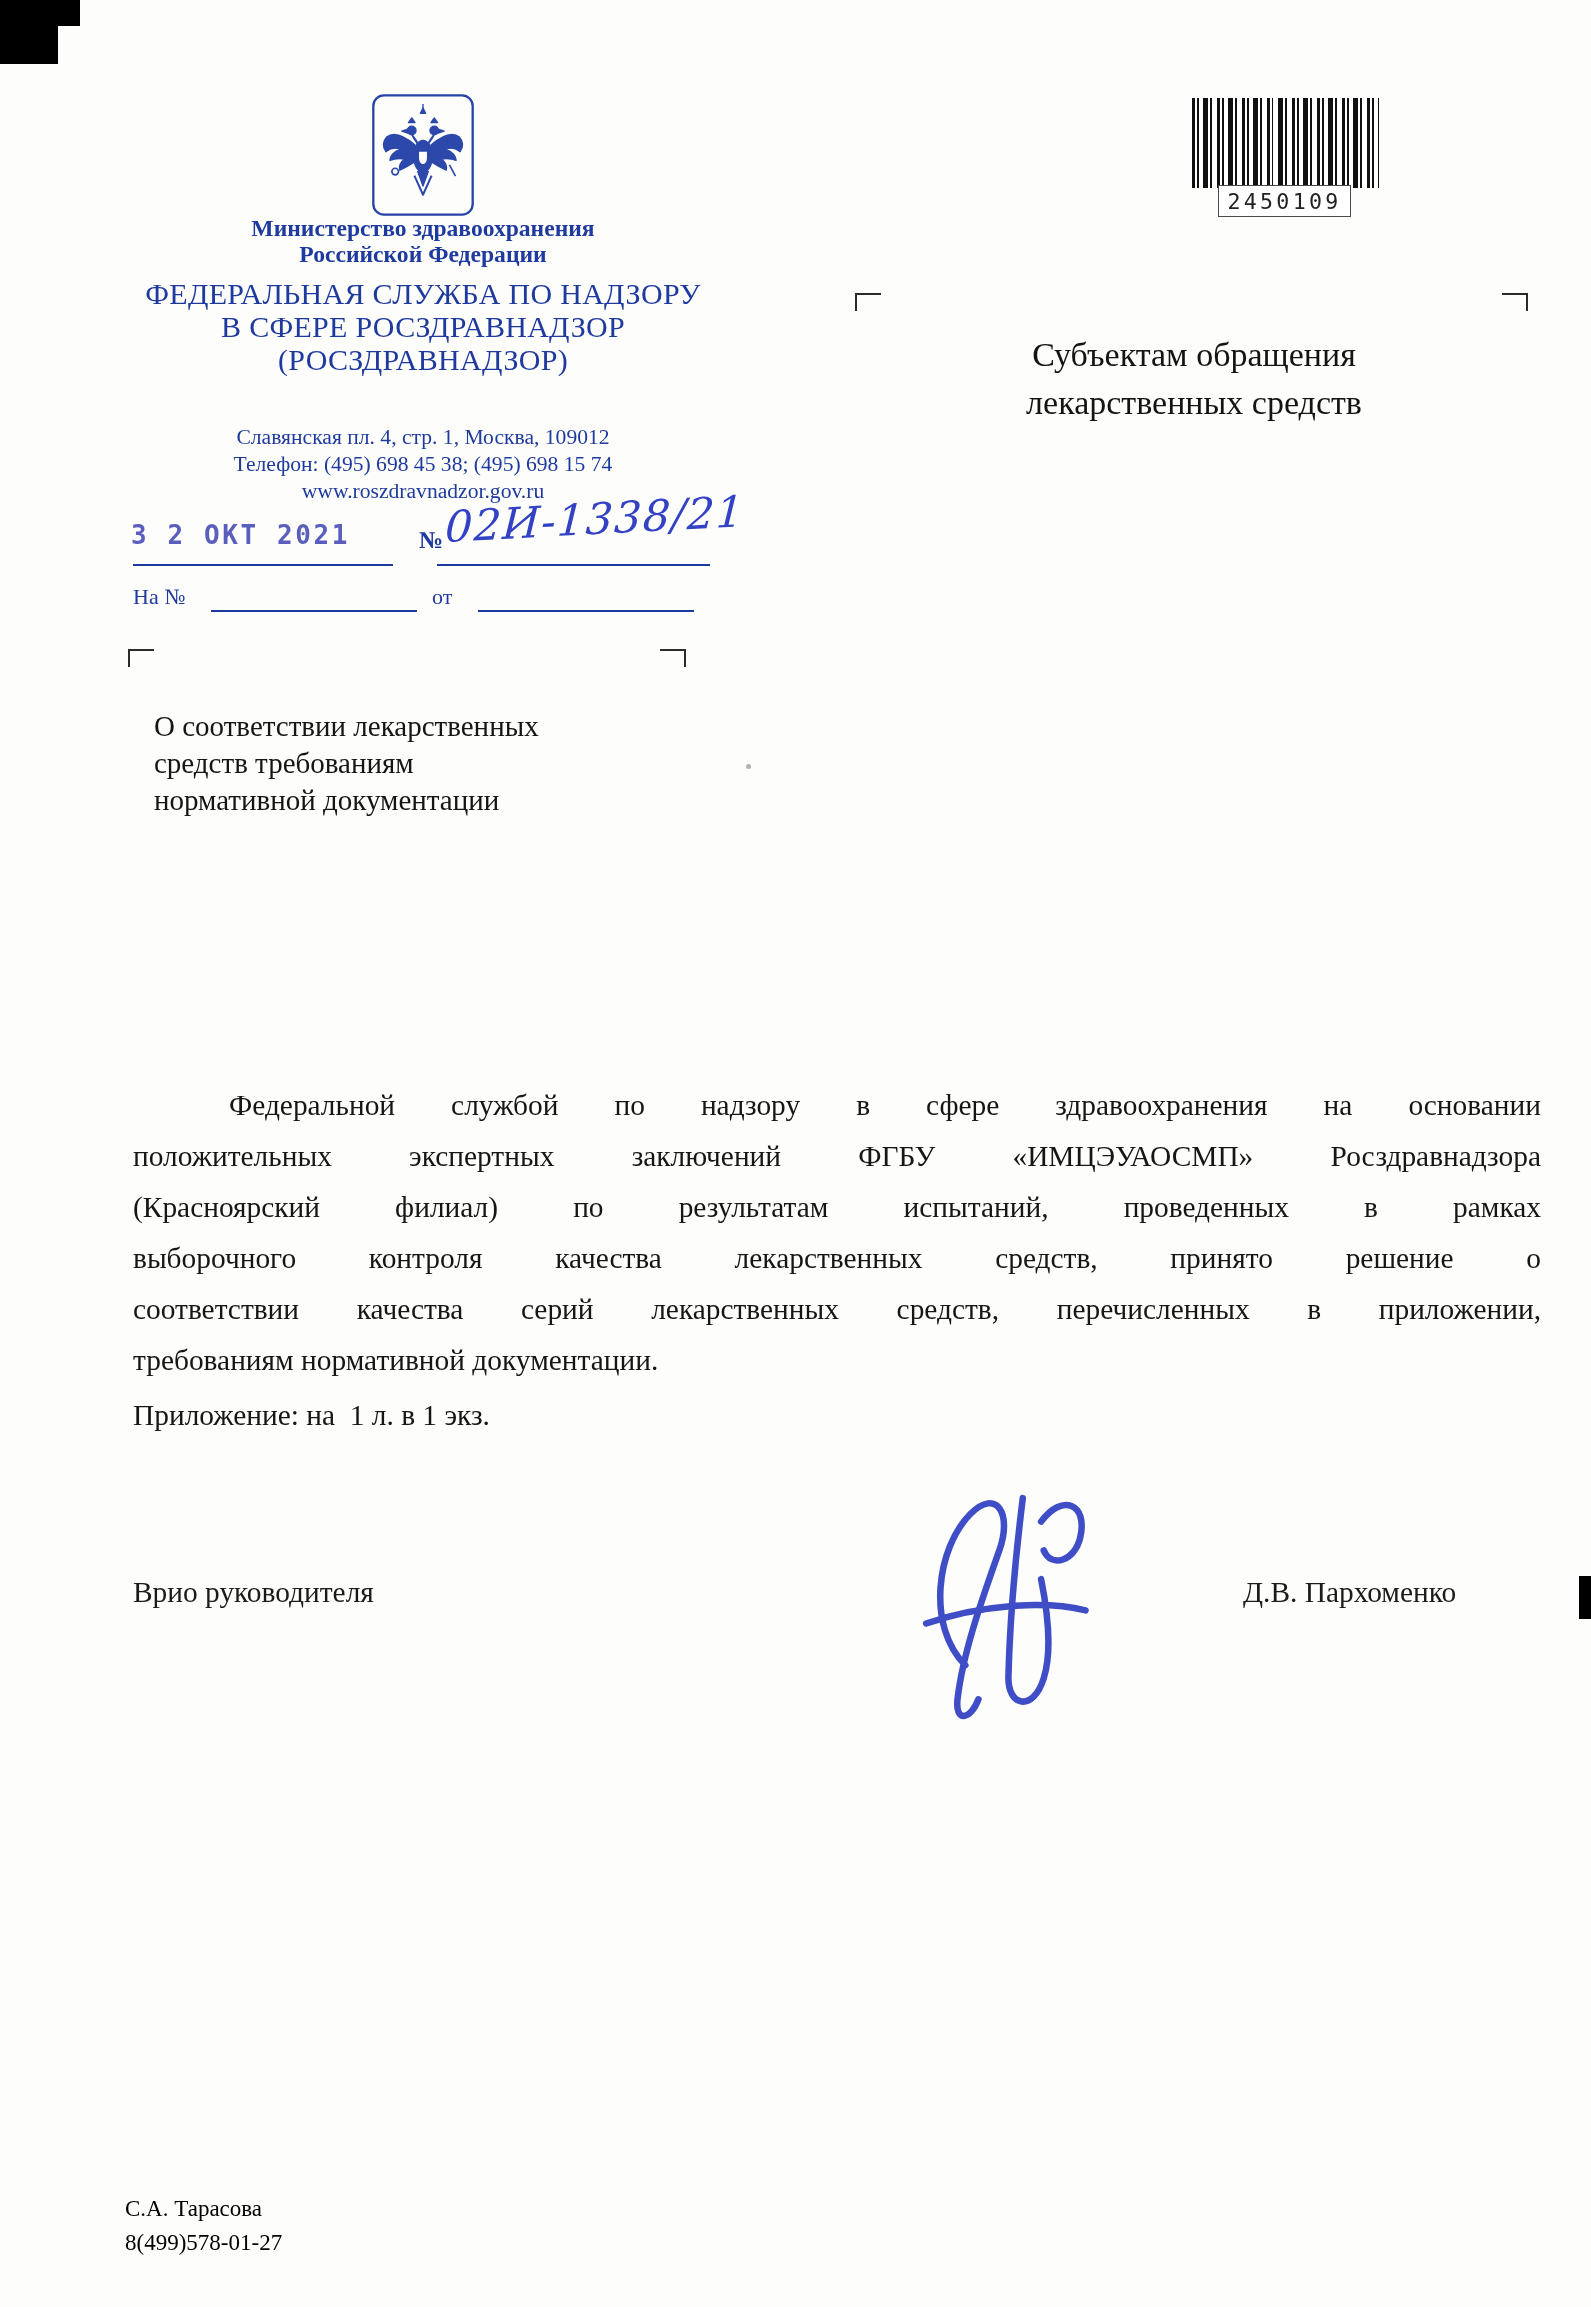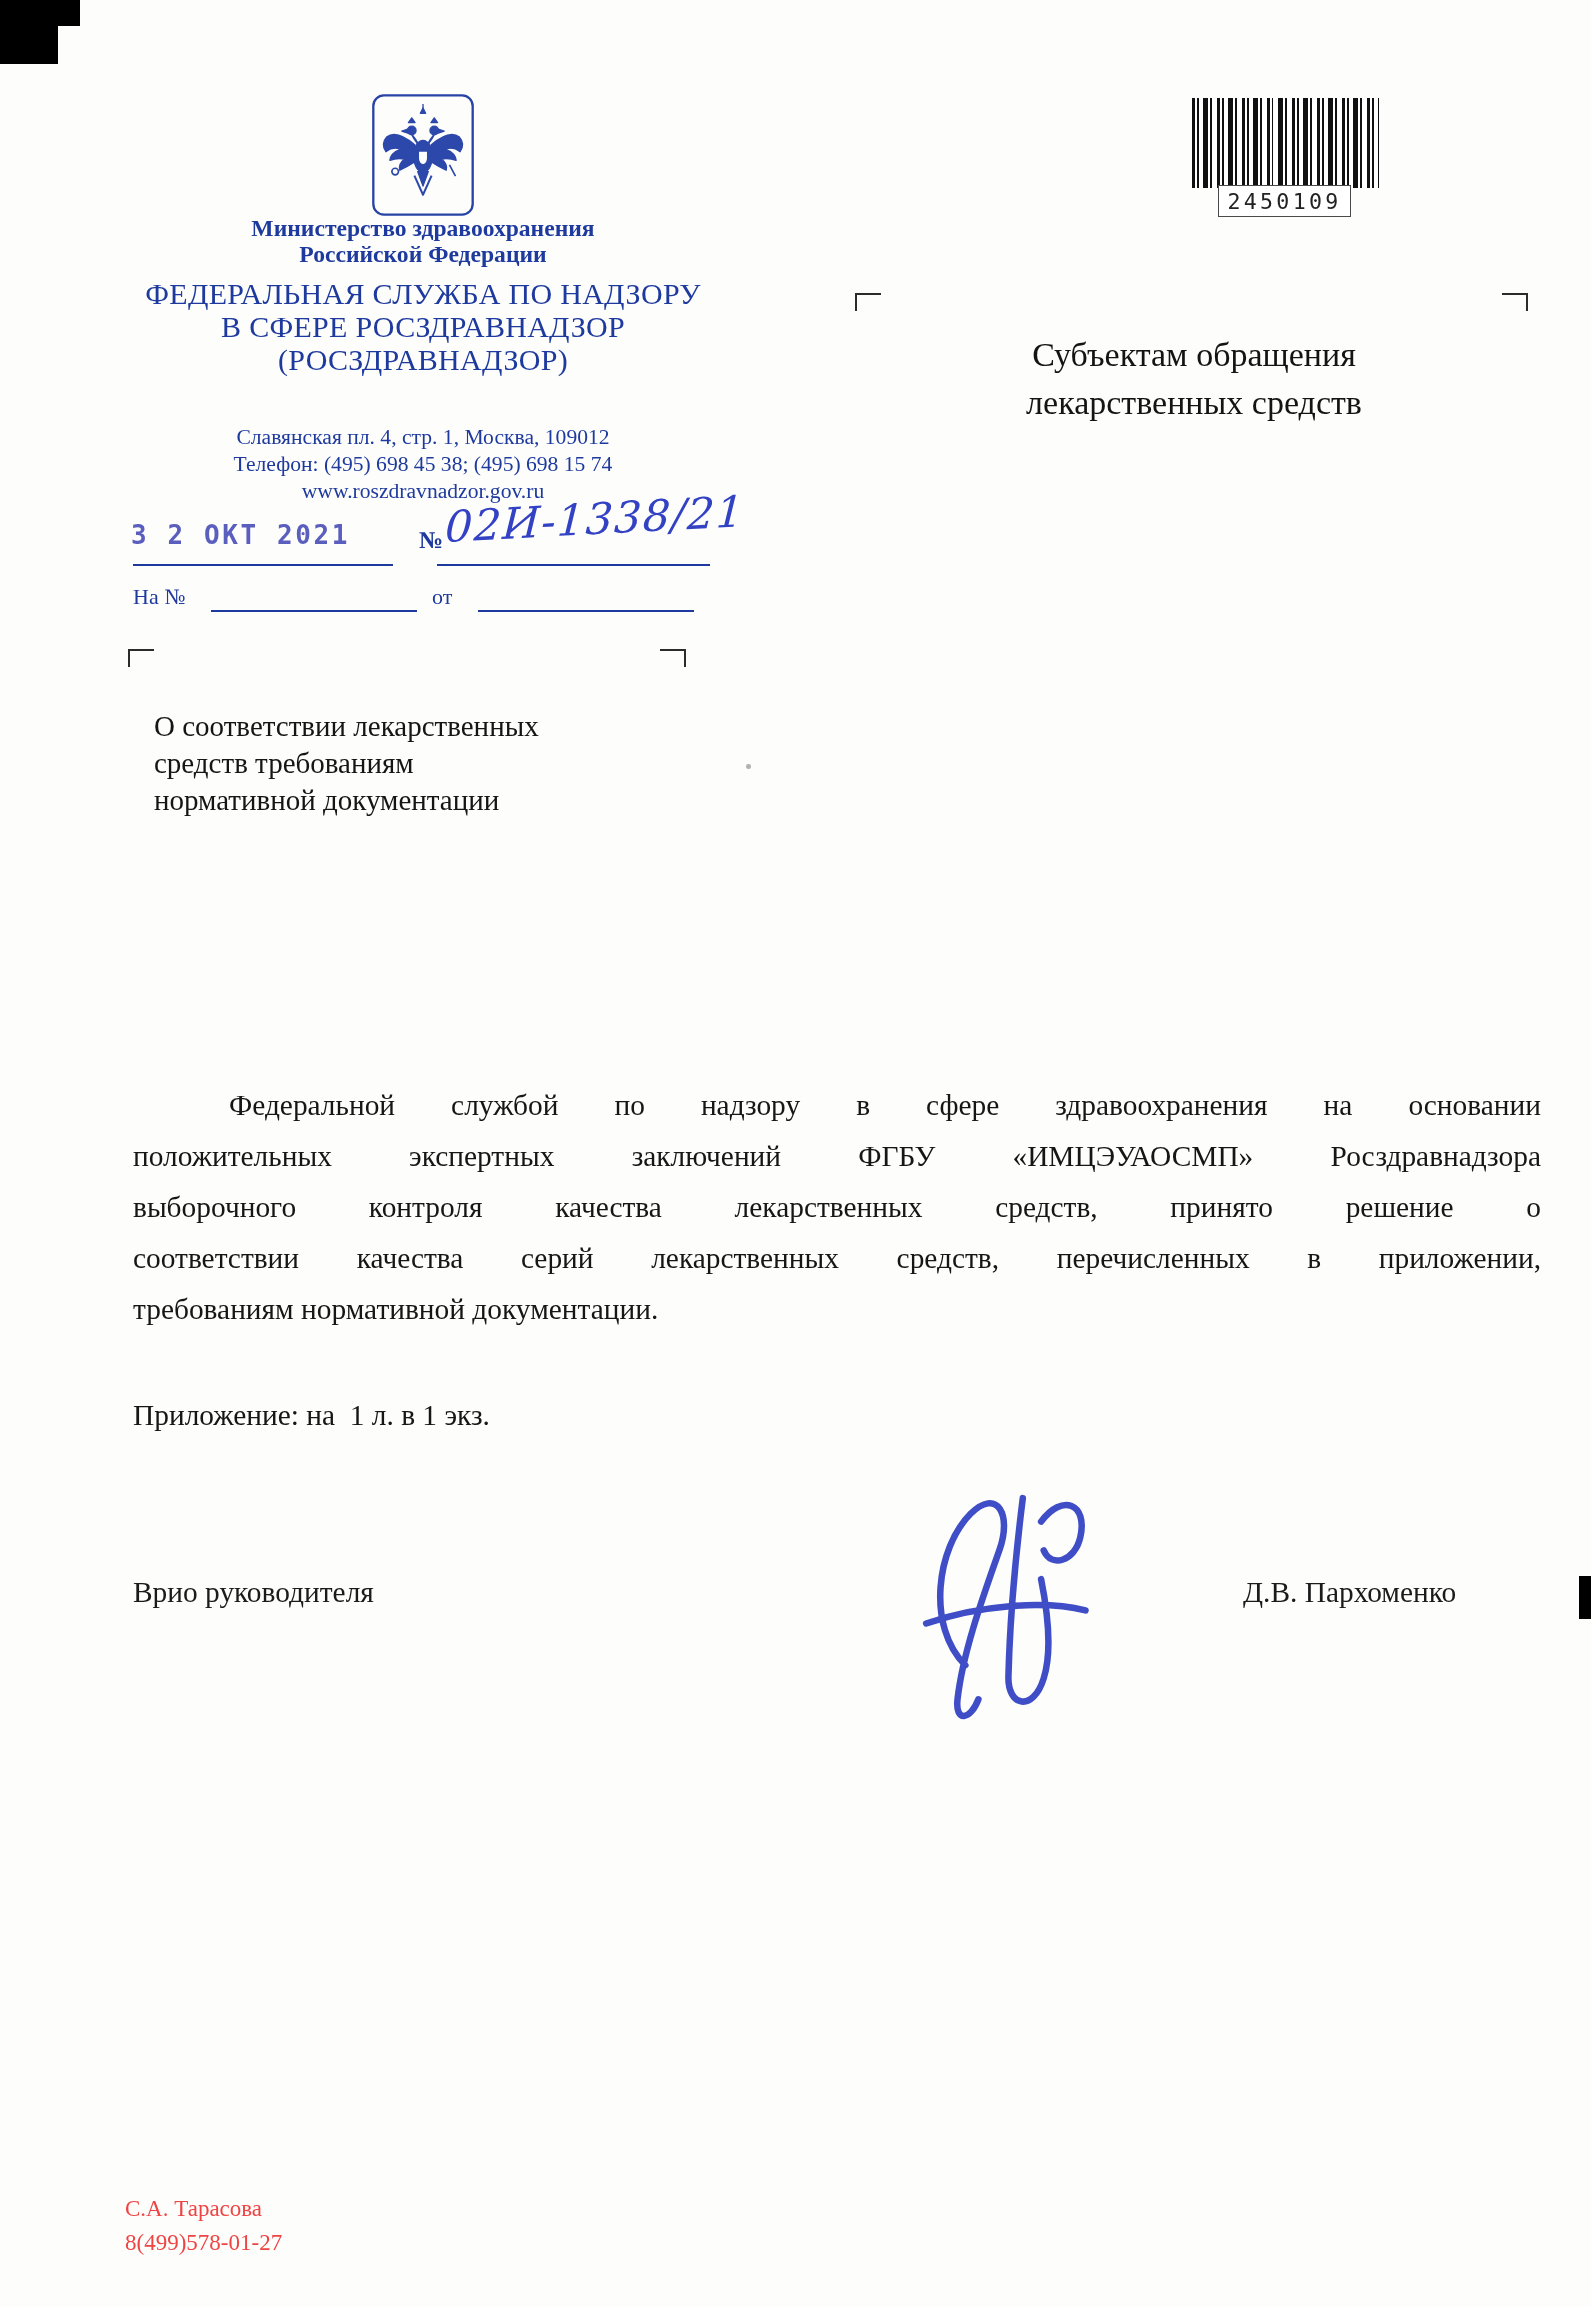--- a/index.html
+++ b/index.html
@@ -85,21 +85,21 @@
   .body-line.first{text-indent:96px;}
   .body-line.last{text-align-last:left;}
   .attachment{position:absolute;left:133px;top:1399px;font-size:29.4px;white-space:pre-wrap;color:#161616;}
 
   
   .sign-pos{position:absolute;left:133px;top:1576px;font-size:29.4px;}
   .sign-name{position:absolute;left:1243px;top:1576px;font-size:29.4px;text-align:center;}
   .sign-scribble{position:absolute;left:887px;top:1469px;width:222px;height:262px;}
 
   
-  .footer{position:absolute;left:125px;top:2192px;font-size:23px;line-height:34px;color:#ef4444;}
+  .footer{position:absolute;left:125px;top:2192px;font-size:23px;line-height:34px;color:#000000;}
 </style>
 </head>
 <body>
 
 <div class="page">
 
   <div class="artifact art-tl-1"></div>
   <div class="artifact art-tl-2"></div>
   <div class="artifact art-right"></div>
   <div class="speck"></div>
@@ -167,20 +167,21 @@
   <div class="corner tl addr-l"></div>
   <div class="corner tr addr-r"></div>
   <div class="addressee">
     <div>Субъектам обращения</div>
     <div>лекарственных средств</div>
   </div>
 
   <div class="body-text">
     <div class="body-line first">Федеральной службой по надзору в сфере здравоохранения на основании</div>
     <div class="body-line">положительных экспертных заключений ФГБУ «ИМЦЭУАОСМП» Росздравнадзора</div>
+    <div class="body-line">(Красноярский филиал) по результатам испытаний, проведенных в рамках</div>
     <div class="body-line">выборочного контроля качества лекарственных средств, принято решение о</div>
     <div class="body-line">соответствии качества серий лекарственных средств, перечисленных в приложении,</div>
     <div class="body-line last">требованиям нормативной документации.</div>
   </div>
   <div class="attachment">Приложение: на  1 л. в 1 экз.</div>
 
   <div class="sign-pos">Врио руководителя</div>
   <svg class="sign-scribble" viewBox="0 0 170 200">
     <g fill="none" stroke="#2f3fc2" stroke-width="5" stroke-linecap="round" opacity="0.92">
       <path d="M60 150 C30 120 38 60 64 34 C84 14 96 34 86 62 C74 96 58 140 54 176 C52 194 64 192 70 176"></path>

